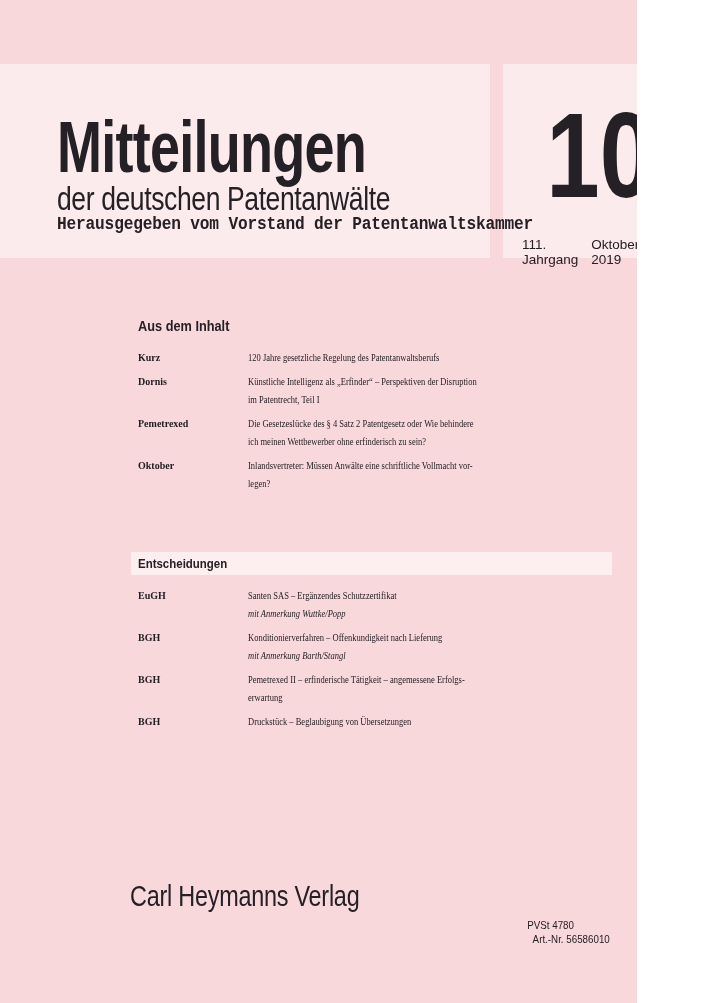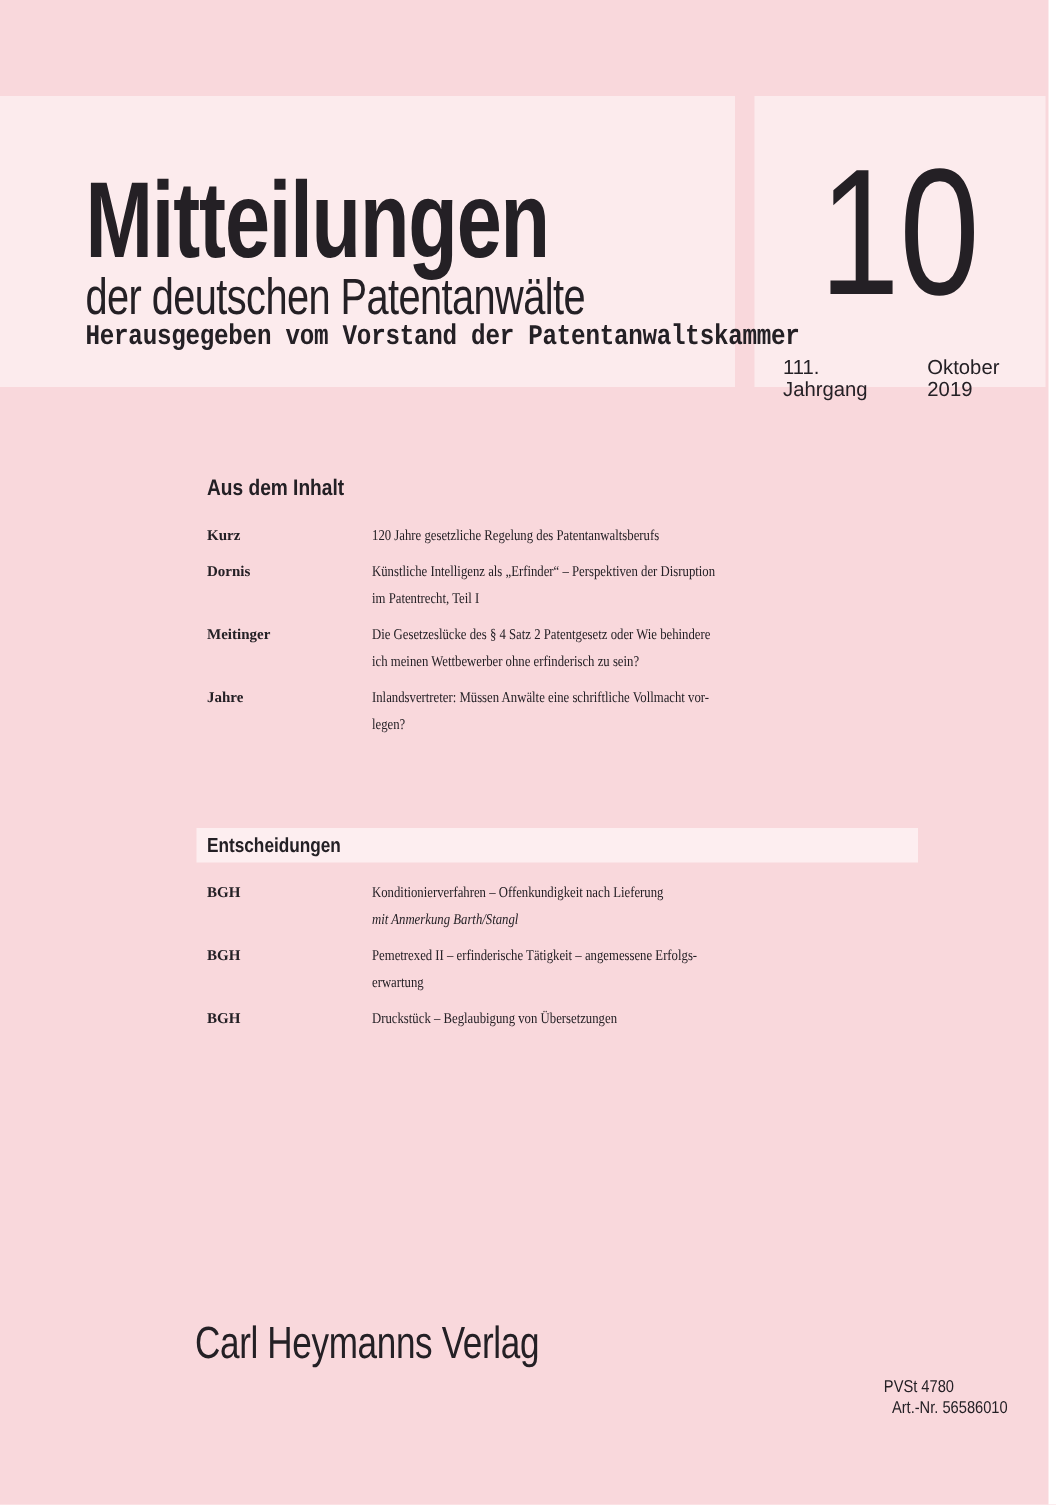--- a/index.html
+++ b/index.html
@@ -10,21 +10,21 @@
   }
   * { margin: 0; padding: 0; box-sizing: border-box; }
   html, body { width: 704px; }
   body {
     font-family: "Liberation Sans", "DejaVu Sans", sans-serif;
     color: var(--ink);
     background: #fff;
   }
   .page {
     position: relative;
-    width: 699px;
+    width: 637px;
     height: 1003px;
     background: var(--background);
     overflow: hidden;
   }
   .panel {
     position: absolute;
     top: 64px;
     height: 194px;
     background: var(--panel);
   }
@@ -47,21 +47,21 @@
   }
   .publisher-line {
     position: absolute; left: 57px; top: 215px;
     font-size: 19px; line-height: 19px; font-weight: 700;
     letter-spacing: -0.2px;
     font-family: Liberation Mono, monospace;
   }
   .issue-number {
     position: absolute; left: 503px; top: 95px; width: 194px;
     text-align: center;
-    font-size: 120px; line-height: 120px; font-weight: 400;
+    font-size: 120px; line-height: 120px; font-weight: 700;
   }
   .issue-number > span { transform: scaleX(0.8); transform-origin: center; display: inline-block; }
   .issue-meta {
     position: absolute; left: 522px; top: 237px;
     font-size: 13.5px; line-height: 15px; font-weight: 400;
     display: flex; gap: 13px;
   }
 
   .toc-heading {
     position: absolute; left: 138px; top: 317px;
@@ -140,42 +140,49 @@
         </div>
       </div>
       <div class="row">
         <div class="author">Dornis</div>
         <div class="entry-text">
           <div class="line">Künstliche Intelligenz als „Erfinder“ – Perspektiven der Disruption</div>
           <div class="line">im Patentrecht, Teil I</div>
         </div>
       </div>
       <div class="row">
-        <div class="author">Meitinger</div>
+        <div class="author">Pemetrexed</div>
         <div class="entry-text">
           <div class="line">Die Gesetzeslücke des § 4 Satz 2 Patentgesetz oder Wie behindere</div>
           <div class="line">ich meinen Wettbewerber ohne erfinderisch zu sein?</div>
         </div>
       </div>
       <div class="row">
-        <div class="author">Jahre</div>
+        <div class="author">Oktober</div>
         <div class="entry-text">
           <div class="line">Inlandsvertreter: Müssen Anwälte eine schriftliche Vollmacht vor-</div>
           <div class="line">legen?</div>
         </div>
       </div>
     </div>
   </div>
 
   <div class="section section-entscheidungen">
     <div class="band">
       <span class="cond-85">Entscheidungen</span>
     </div>
     <div class="rows">
       <div class="row">
+        <div class="author">EuGH</div>
+        <div class="entry-text">
+          <div class="line">Santen SAS – Ergänzendes Schutzzertifikat</div>
+          <div class="note">mit Anmerkung Wuttke/Popp</div>
+        </div>
+      </div>
+      <div class="row">
         <div class="author">BGH</div>
         <div class="entry-text">
           <div class="line">Konditionierverfahren – Offenkundigkeit nach Lieferung</div>
           <div class="note">mit Anmerkung Barth/Stangl</div>
         </div>
       </div>
       <div class="row">
         <div class="author">BGH</div>
         <div class="entry-text">
           <div class="line">Pemetrexed II – erfinderische Tätigkeit – angemessene Erfolgs-</div>

